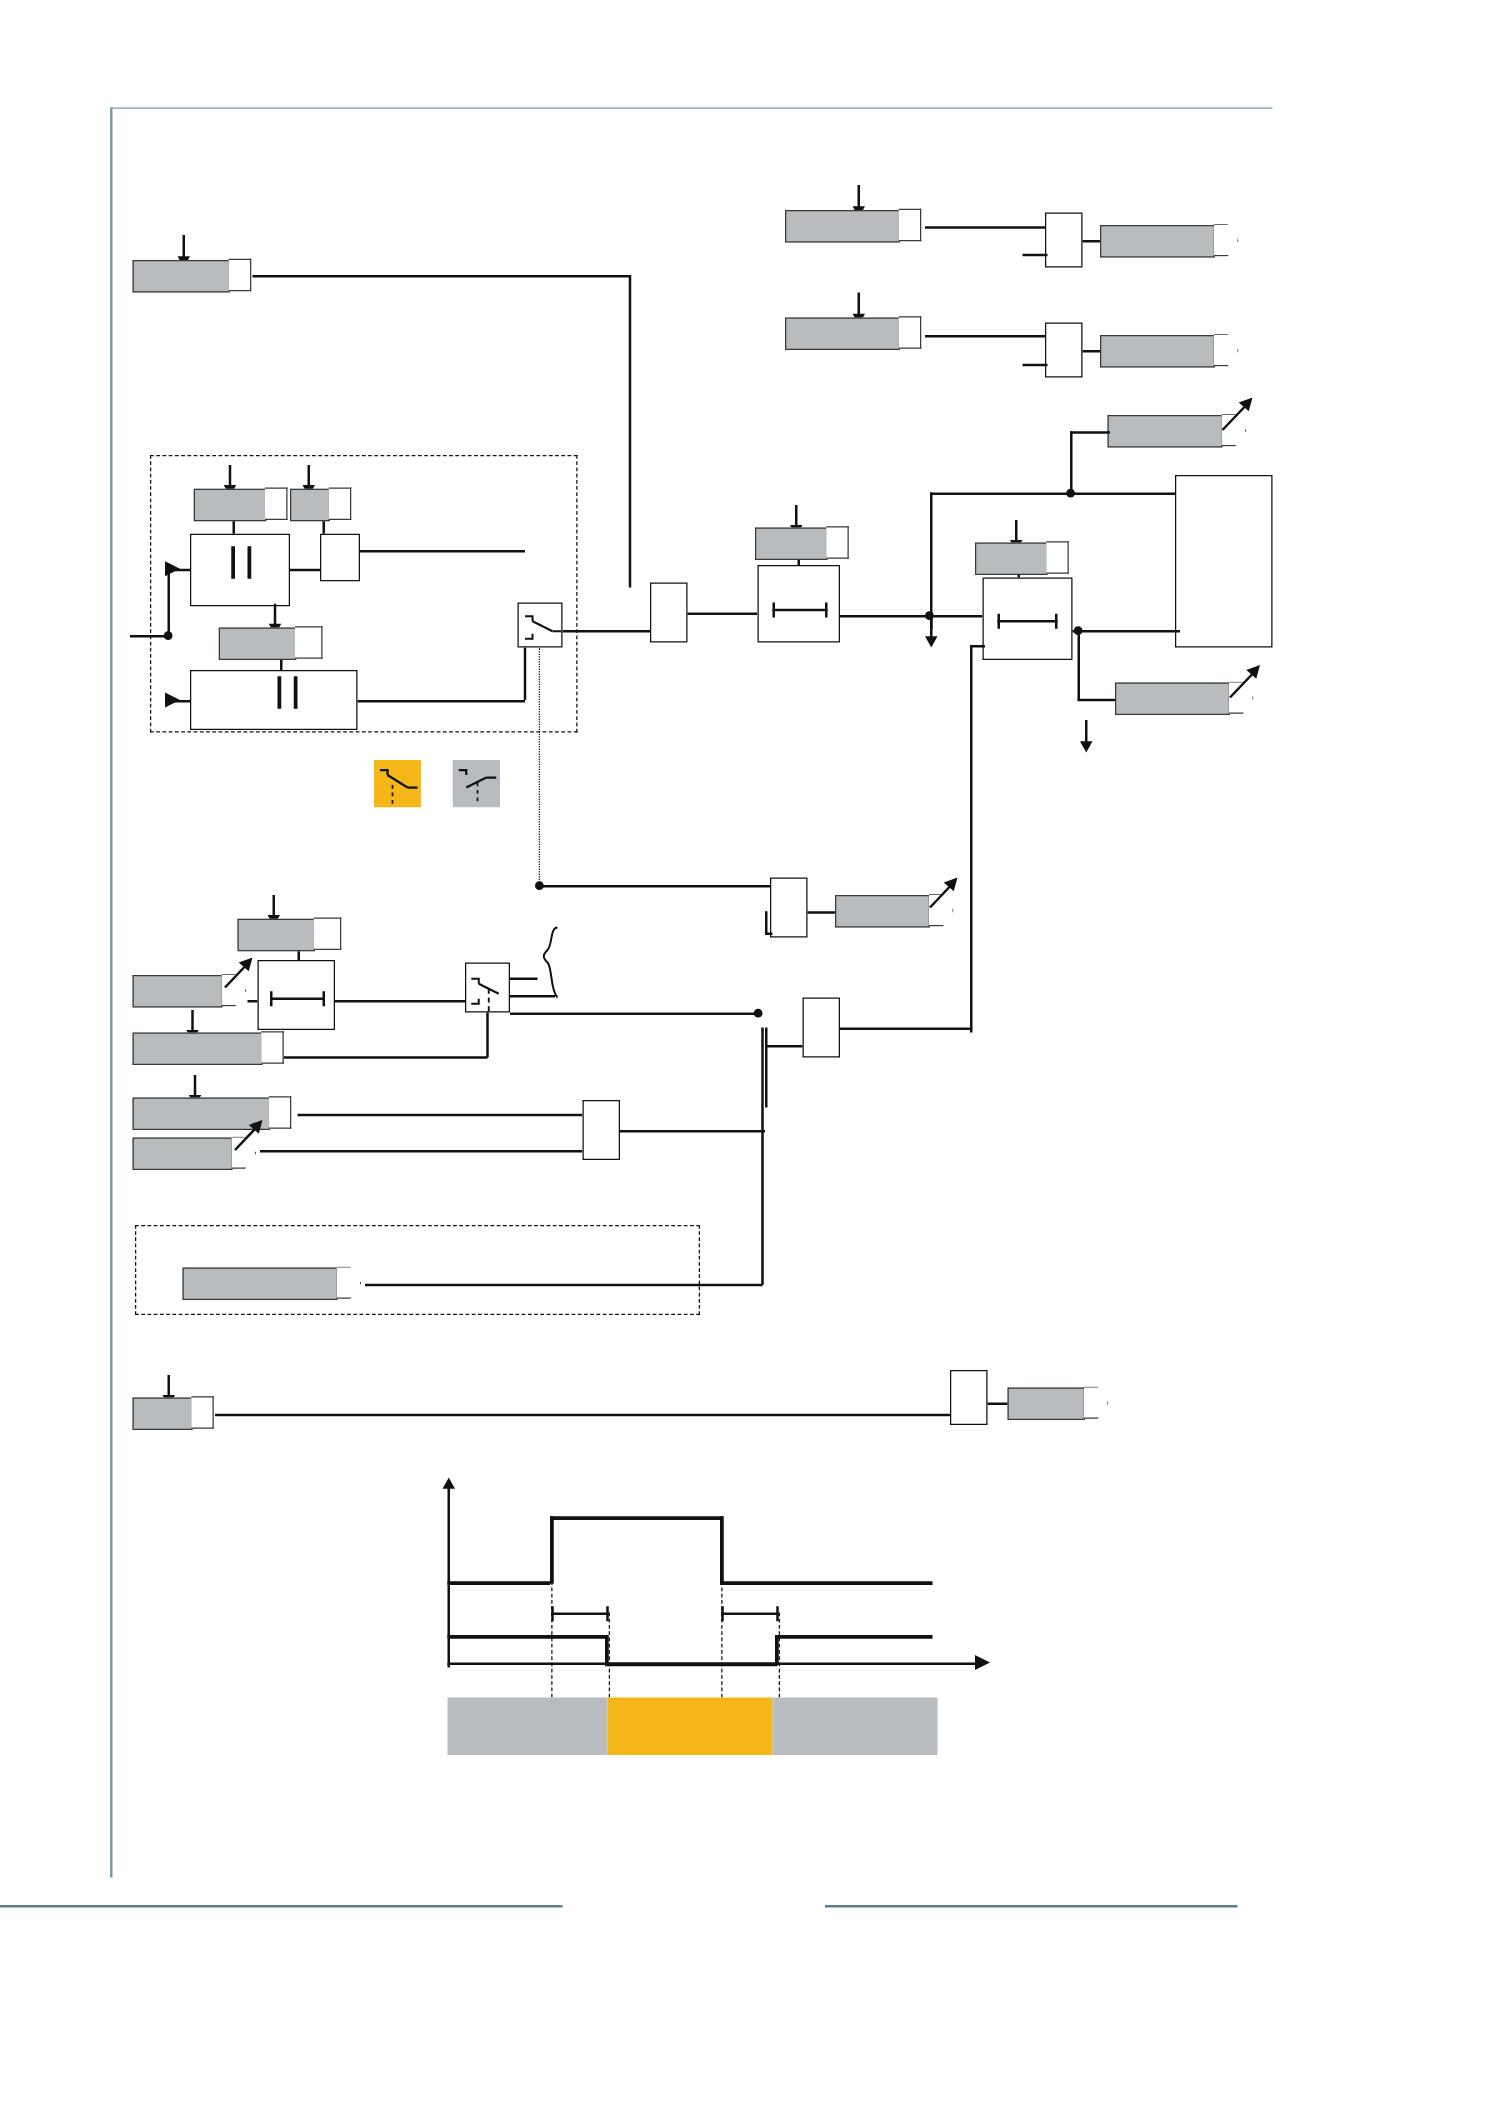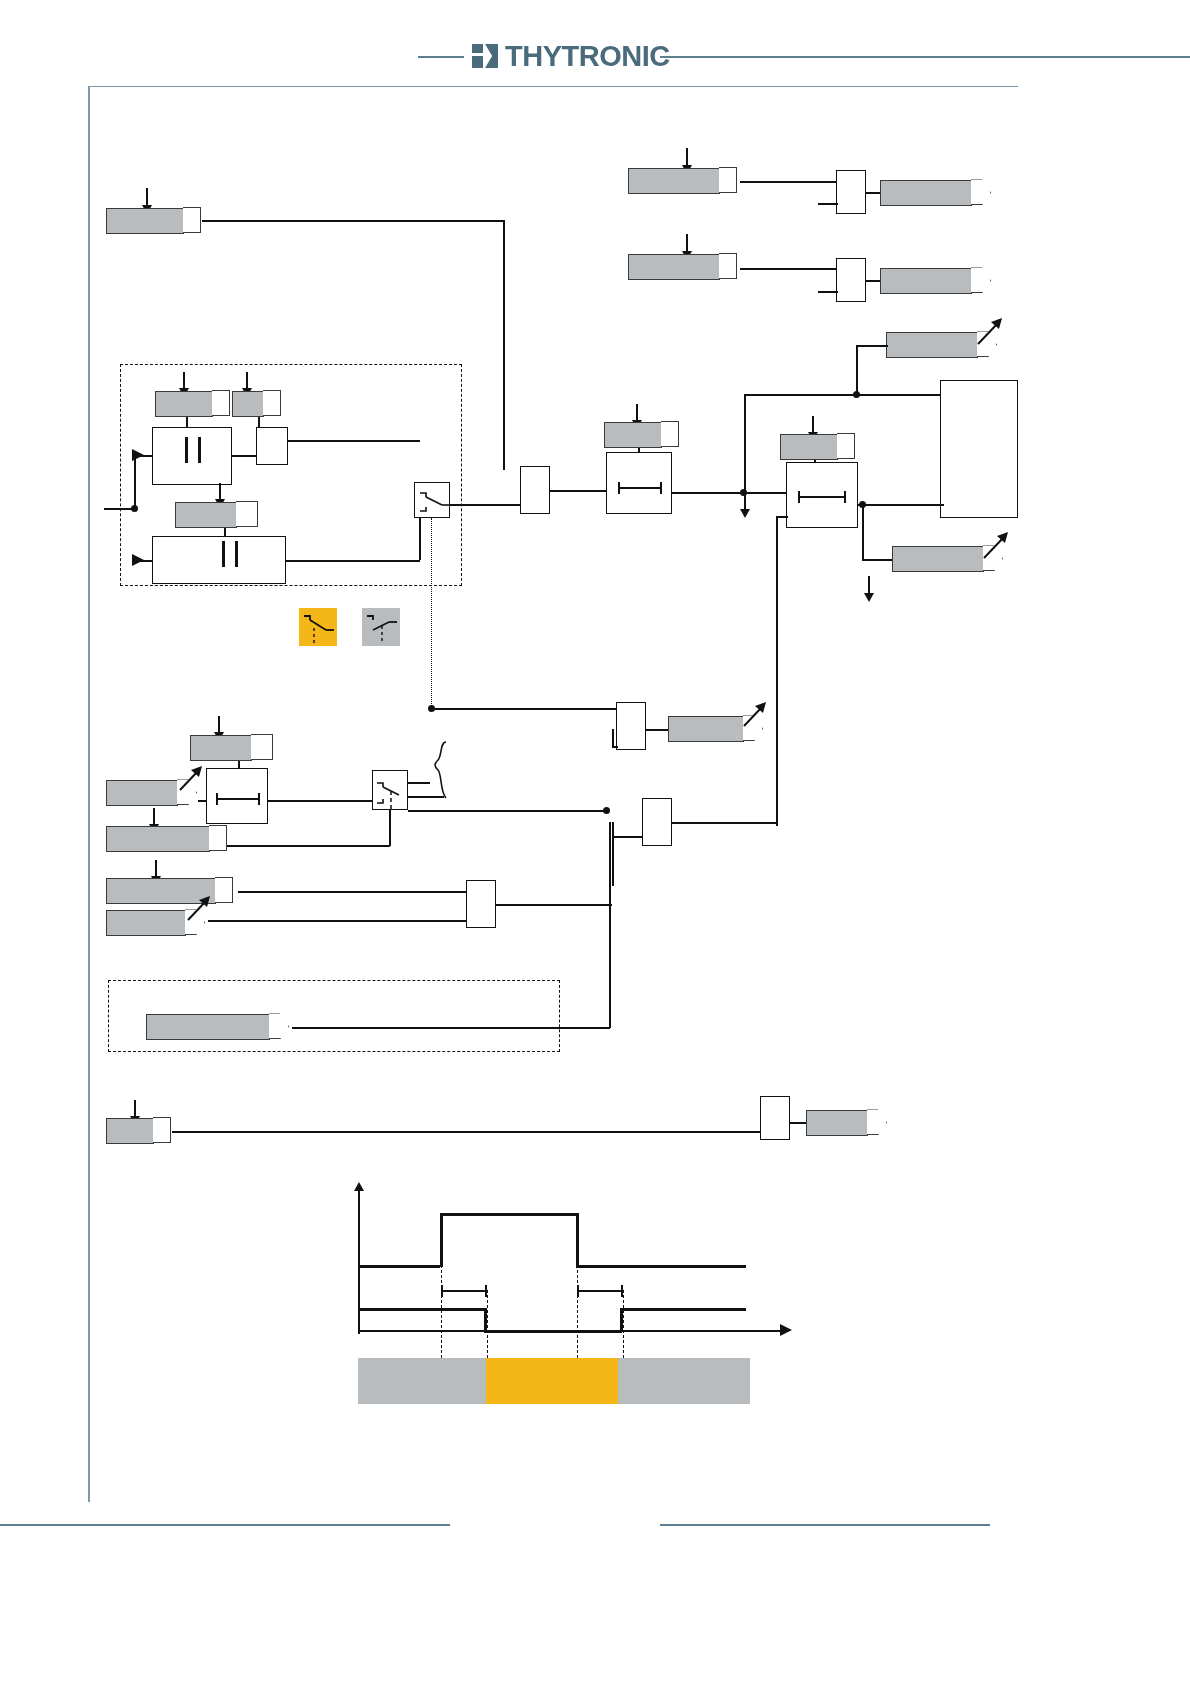--- a/index.html
+++ b/index.html
@@ -106,32 +106,20 @@
   .tc-meas::before,.tc-meas::after{content:"";position:absolute;top:-5px;width:1.6px;height:12px;background:#111;}
   .tc-meas::before{left:0;}
   .tc-meas::after{right:0;}
   .bar{position:absolute;height:46px;}
 </style>
 </head>
 <body>
 
 <div class="page">
 
-  <div class="hdr">
-    <div class="hdr-rule l"></div>
-    <div class="hdr-rule r"></div>
-    <div class="logo">
-      <span class="logo-mark">
-        <i class="a"></i>
-          <i class="b"></i>
-          <i class="c"></i>
-      </span>
-      <span class="logo-txt">THYTRONIC</span>
-    </div>
-  </div>
 
   <div class="frame-left"></div>
   <div class="frame-top"></div>
   <div class="foot-rule l"></div>
   <div class="foot-rule r"></div>
 
   <div class="dg">
 
     <div class="darr" style="left:146px;top:188px;height:18px;"></div>
     <div class="tag" style="left:106px;top:208px;width:78px;">

